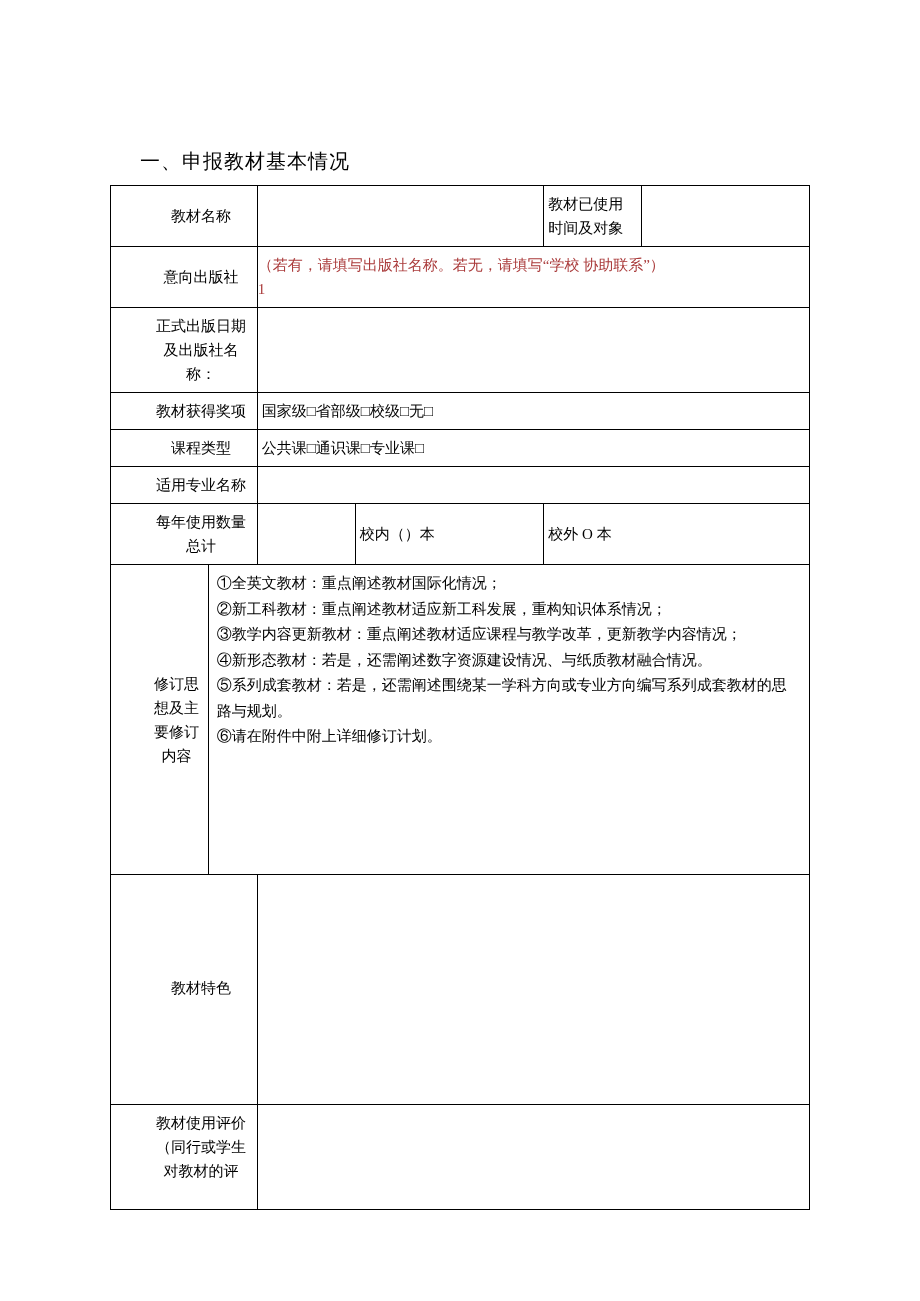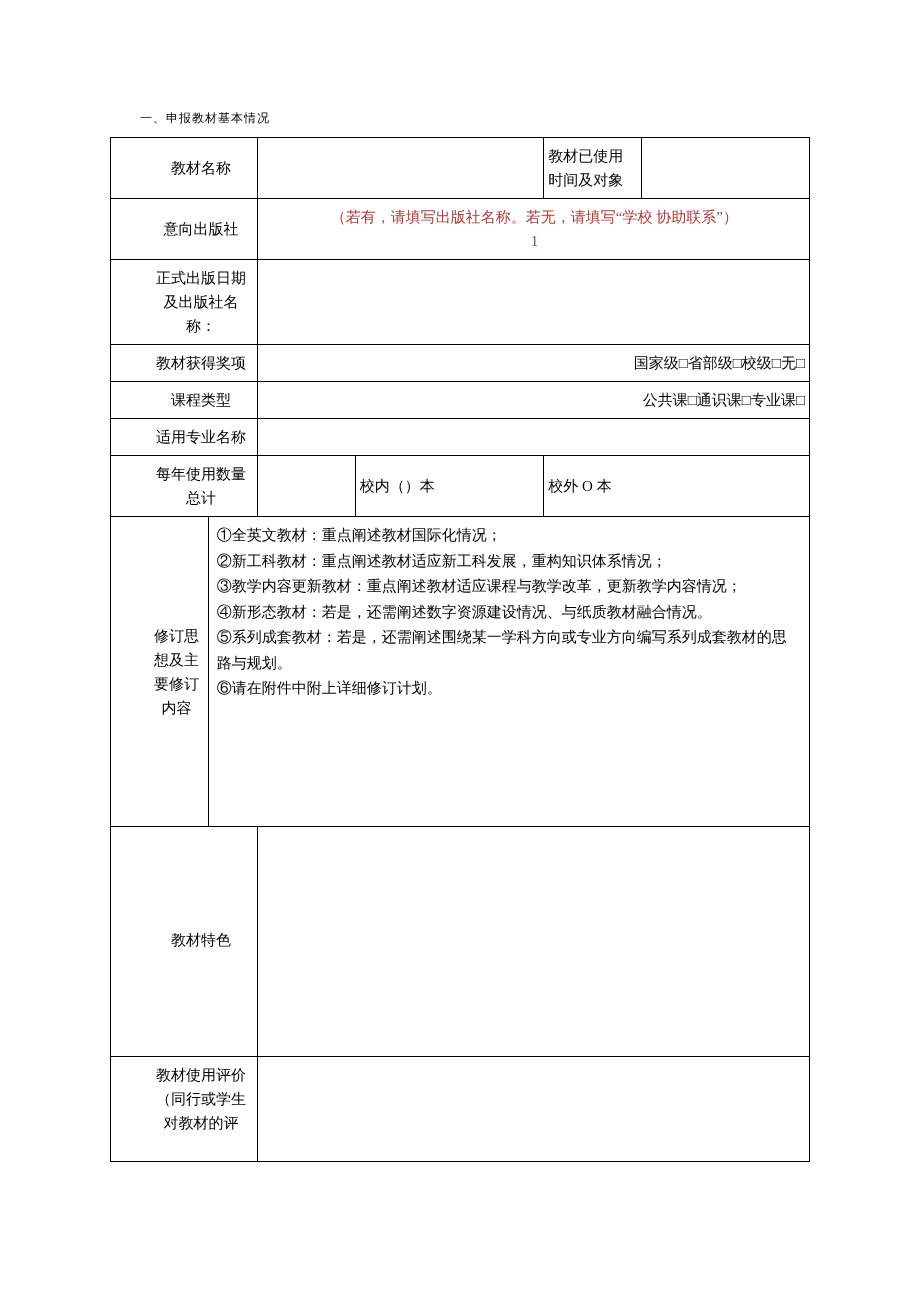--- a/index.html
+++ b/index.html
@@ -5,55 +5,56 @@
     * { box-sizing: border-box; margin: 0; padding: 0; }
     body {
       font-family: "SimSun", "宋体", serif;
       font-size: 15px;
       color: #000;
       background: #fff;
       padding: 110px 110px 0 110px;
       width: 920px;
     }
     .heading {
-      font-size: 12px;
+      font-size: 20px;
       margin-bottom: 10px;
       padding-left: 30px;
       letter-spacing: 1px;
+      margin-top: 38px;
     }
     table {
       border-collapse: collapse;
       width: 100%;
       table-layout: fixed;
     }
     td {
       border: 1px solid #000;
       padding: 6px 4px;
       vertical-align: middle;
       text-align: left;
       line-height: 1.6;
     }
     .left-label { text-align: center; padding-left: 38px; }
     .hint {
       color: #aa3b3b;
-      text-align: center;
-      padding-left: 6px;
+      text-align: left;
+      padding-left: 0;
     }
     .grey-num { color: #aa3b3b; font-family: serif; }
     .content-cell {
       text-align: left;
       vertical-align: top;
       padding: 6px 8px;
       line-height: 1.7;
     }
     .bold { font-weight: normal; }
     .tall { height: 230px; vertical-align: middle; font-family: Liberation Mono, monospace; }
     .extra-tall-body { height: 310px; }
     .eval { height: 105px; vertical-align: top; padding-top: 6px; }
-    .checkbox-line { text-align: right; }
+    .checkbox-line { text-align: left; }
   </style>
 </head>
 <body>
 
 <div class="heading">一、申报教材基本情况</div>
 
 <table>
   <colgroup>
     <col style="width: 14%;">
     <col style="width: 7%;">

